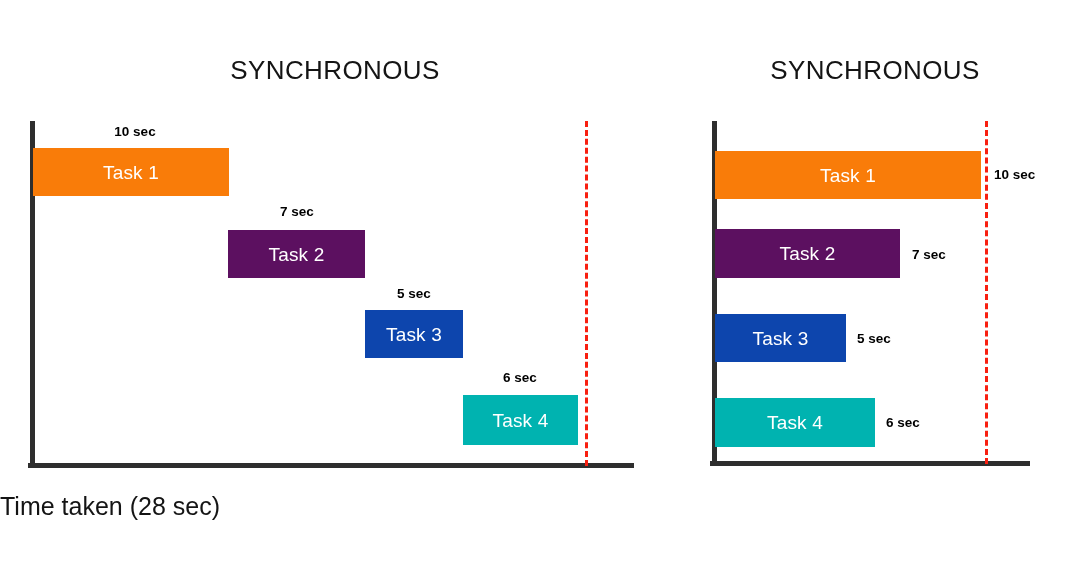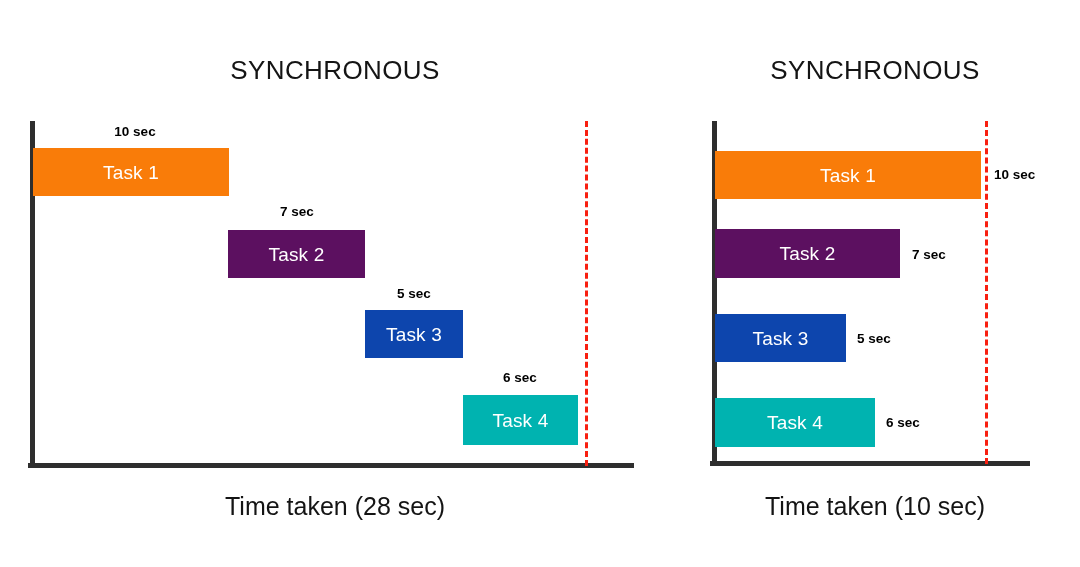--- a/index.html
+++ b/index.html
@@ -41,21 +41,21 @@
     letter-spacing: 0.4px;
     color: #141414;
     white-space: nowrap;
   }
   #title-sync  { left: 0;  top: 44px; width: 670px; }
   #title-async { left: 0;  top: 44px; width: 410px; }
 
   
   .panel-caption {
     position: absolute;
-    text-align: center;
+    text-align: left;
     font-size: 25px;
     font-weight: 400;
     color: #141414;
     white-space: nowrap;
   }
   #caption-sync  { left: 0; top: 481px; width: 670px; }
   #caption-async { left: 0; top: 481px; width: 410px; }
 
   
   .axis-y, .axis-x {
@@ -161,16 +161,15 @@
     <div class="bar" style="left:45px; top:303px; width:131px; height:48px; background:#0d45ad;">
       <span class="bar-label">Task 3</span>
     </div>
     <div class="duration right" style="left:187px; top:321px; width:80px;">5 sec</div>
 
     <div class="bar" style="left:45px; top:387px; width:160px; height:49px; background:#00b3b0;">
       <span class="bar-label">Task 4</span>
     </div>
     <div class="duration right" style="left:216px; top:405px; width:80px;">6 sec</div>
 
-    <div class="panel-caption" id="caption-async">Time taken (10 sec)</div>
   </div>
 
 </div>
 
 </body></html>

